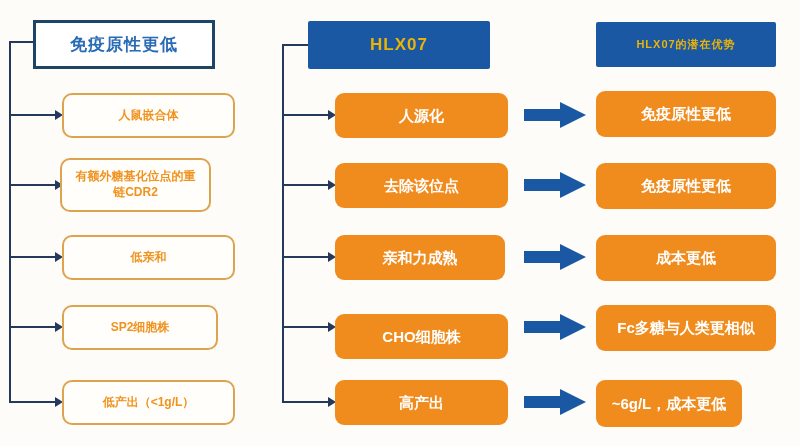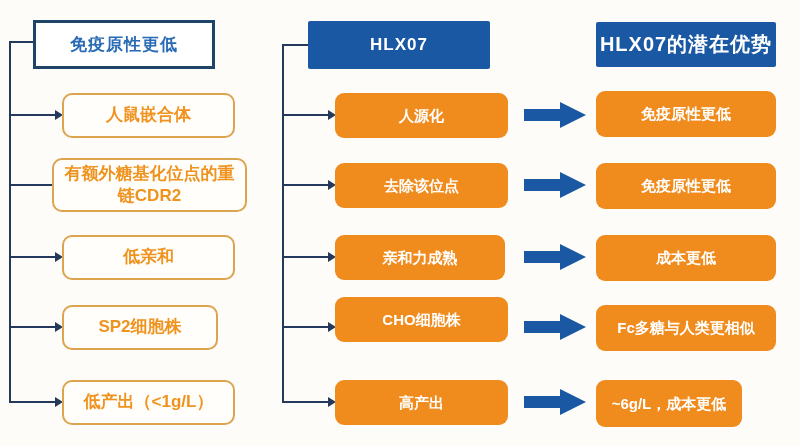--- a/index.html
+++ b/index.html
@@ -12,26 +12,26 @@
   .box{
     position:absolute;box-sizing:border-box;
     display:flex;align-items:center;justify-content:center;
     text-align:center;
   }
   .hdr-outline{
     background:#ffffff;border:3px solid #1e4468;
     color:#2a6bb5;font-size:17px;letter-spacing:1px;
   }
   .hdr-fill{
-    background:#1a58a4;color:#ffffff;font-size:17px;
+    background:#1a58a4;color:#eab308;font-size:17px;
     border-radius:2px;letter-spacing:1px;
   }
   .item-outline{
     background:#fffefa;border:2.5px solid #dca44e;border-radius:10px;
-    color:#f0921e;font-size:17px;line-height:1.3;padding:2px 8px;
+    color:#f0921e;font-size:12px;line-height:1.3;padding:2px 8px;
   }
   .item-fill{
     background:#f08c1e;border-radius:9px;
     color:#ffffff;font-size:15px;padding:2px 6px;line-height:1.3;
   }
   .vline,.hline{position:absolute;background:#24395c;}
   .vline{width:2px;}
   .hline{height:2px;}
   .ah{
     position:absolute;width:0;height:0;
@@ -67,32 +67,32 @@
   <div class="hline" style="left:282px;top:326px;width:46px"></div>
   <div class="hline" style="left:282px;top:401px;width:46px"></div>
   <div class="ah" style="left:328px;top:110px"></div>
   <div class="ah" style="left:328px;top:180px"></div>
   <div class="ah" style="left:328px;top:252px"></div>
   <div class="ah" style="left:328px;top:322px"></div>
   <div class="ah" style="left:328px;top:397px"></div>
 
   <div class="box hdr-outline" style="left:33px;top:20px;width:182px;height:49px">免疫原性更低</div>
   <div class="box hdr-fill" style="left:308px;top:21px;width:182px;height:48px">HLX07</div>
-  <div class="box hdr-fill" style="left:596px;top:22px;width:180px;height:45px;font-size:20px">HLX07的潜在优势</div>
+  <div class="box hdr-fill" style="left:596px;top:22px;width:180px;height:45px;font-size:11px">HLX07的潜在优势</div>
 
   <div class="box item-outline" style="left:62px;top:93px;width:173px;height:45px">人鼠嵌合体</div>
-  <div class="box item-outline" style="left:52px;top:158px;width:195px;height:54px">有额外糖基化位点的重链CDR2</div>
+  <div class="box item-outline" style="left:60px;top:158px;width:151px;height:54px">有额外糖基化位点的重链CDR2</div>
   <div class="box item-outline" style="left:62px;top:235px;width:173px;height:45px">低亲和</div>
   <div class="box item-outline" style="left:62px;top:305px;width:156px;height:45px">SP2细胞株</div>
   <div class="box item-outline" style="left:62px;top:380px;width:173px;height:45px">低产出（&lt;1g/L）</div>
 
   <div class="box item-fill" style="left:335px;top:93px;width:173px;height:45px">人源化</div>
   <div class="box item-fill" style="left:335px;top:163px;width:173px;height:45px">去除该位点</div>
   <div class="box item-fill" style="left:335px;top:235px;width:170px;height:45px">亲和力成熟</div>
-  <div class="box item-fill" style="left:335px;top:297px;width:173px;height:45px">CHO细胞株</div>
+  <div class="box item-fill" style="left:335px;top:314px;width:173px;height:45px">CHO细胞株</div>
   <div class="box item-fill" style="left:335px;top:380px;width:173px;height:45px">高产出</div>
 
   <div class="bigarrow" style="left:524px;top:102px">
     <svg width="62" height="26" viewBox="0 0 62 26">
         <polygon points="0,7 36,7 36,0 62,13 36,26 36,19 0,19" fill="#1a58a4"></polygon>
       </svg>
   </div>
   <div class="bigarrow" style="left:524px;top:172px">
     <svg width="62" height="26" viewBox="0 0 62 26">
         <polygon points="0,7 36,7 36,0 62,13 36,26 36,19 0,19" fill="#1a58a4"></polygon>

